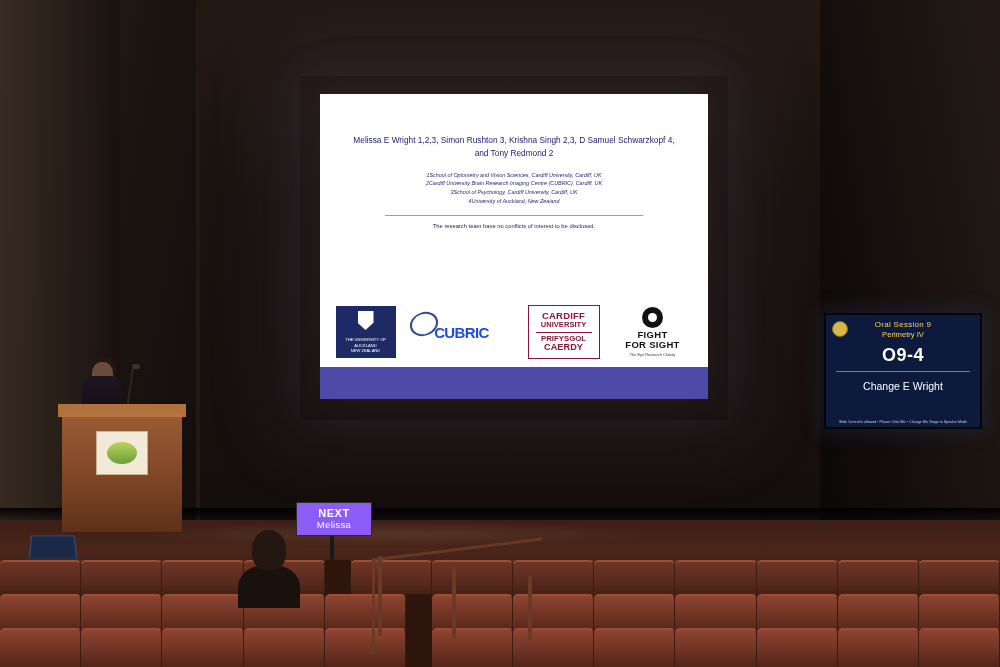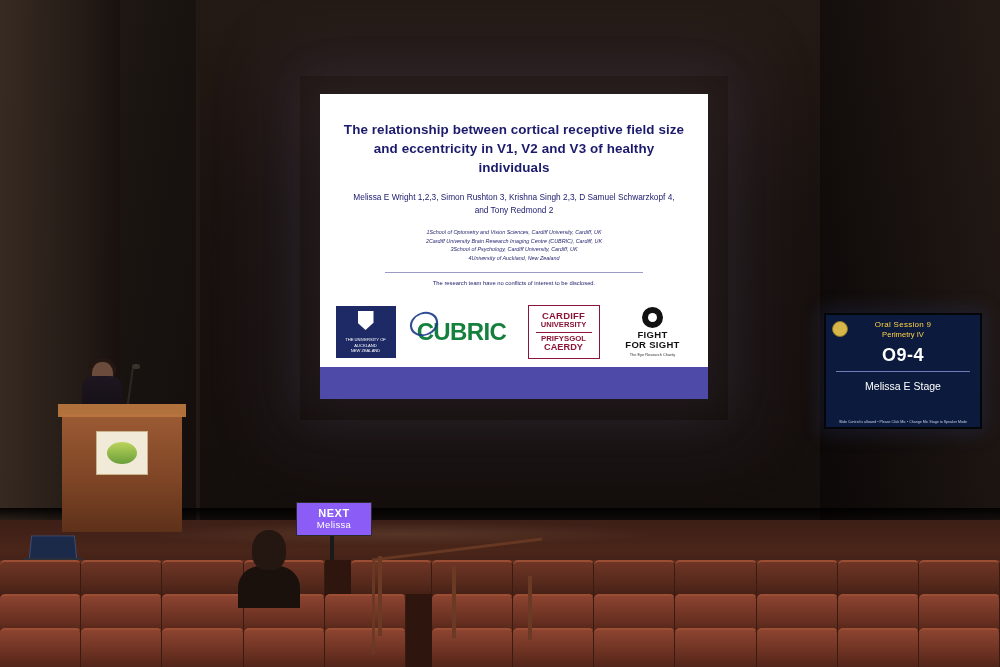--- a/index.html
+++ b/index.html
@@ -101,21 +101,21 @@
     width: 16px; height: 19px;
     background: #fff;
     clip-path: polygon(0 0, 100% 0, 100% 62%, 50% 100%, 0 62%);
   }
   .logo-cubric {
     width: 106px; height: 46px;
     display: flex; align-items: center; justify-content: center;
     position: relative;
   }
   .cubric-text {
-    font-size: 24px; font-weight: bold; color: #15803d;
+    font-size: 15px; font-weight: bold; color: #1d4ed8;
     letter-spacing: -0.6px; font-family: "Liberation Sans", sans-serif;
   }
   .cubric-swoosh {
     position: absolute; left: 2px; top: 2px; width: 26px; height: 26px;
     border: 2px solid #1b3b8a; border-radius: 50%;
     transform: rotate(20deg) skewX(-12deg);
     opacity: .9;
   }
   .logo-ffs {
     width: 80px; height: 50px;
@@ -335,21 +335,20 @@
     <div class="wall-left-edge"></div>
   </div>
   <div class="back-curtain noclick"></div>
   <div class="wall-right noclick"></div>
 
   <div class="screen-glow noclick"></div>
 
   <div id="screen">
     <div class="slide-inner">
 
-      <div class="slide-title">The relationship between cortical receptive field size and eccentricity in V1, V2 and V3 of healthy individuals</div>
 
       <div class="slide-authors">
         <div>Melissa E Wright 1,2,3, Simon Rushton 3, Krishna Singh 2,3, D Samuel Schwarzkopf 4,</div>
         <div>and     Tony Redmond 2</div>
       </div>
 
       <div class="slide-affil">
         <div>1School of Optometry and Vision Sciences, Cardiff University, Cardiff, UK</div>
         <div>2Cardiff University Brain Research Imaging Centre (CUBRIC), Cardiff, UK</div>
         <div>3School of Psychology, Cardiff University, Cardiff, UK</div>
@@ -399,21 +398,21 @@
     <div class="slide-footer-bar"></div>
   </div>
 
   <div id="monitor">
     <div class="mon-inner">
       <div class="mon-logo"></div>
       <div class="mon-session">Oral Session 9</div>
       <div class="mon-sub">Perimetry IV</div>
       <div class="mon-code">O9-4</div>
       <div class="mon-divider"></div>
-      <div class="mon-name">Melissa E Stage</div>
+      <div class="mon-name">Change E Wright</div>
       <div class="mon-foot">Slide Control is allowed • Please Click Mic • Change Mic Stage to Speaker Mode</div>
     </div>
   </div>
 
   <div class="apron-shadow noclick"></div>
   <div class="stage-floor noclick"></div>
   <div class="floor-reflect noclick"></div>
 
   <div id="speaker-hair"></div>
   <div id="speaker-head"></div>

